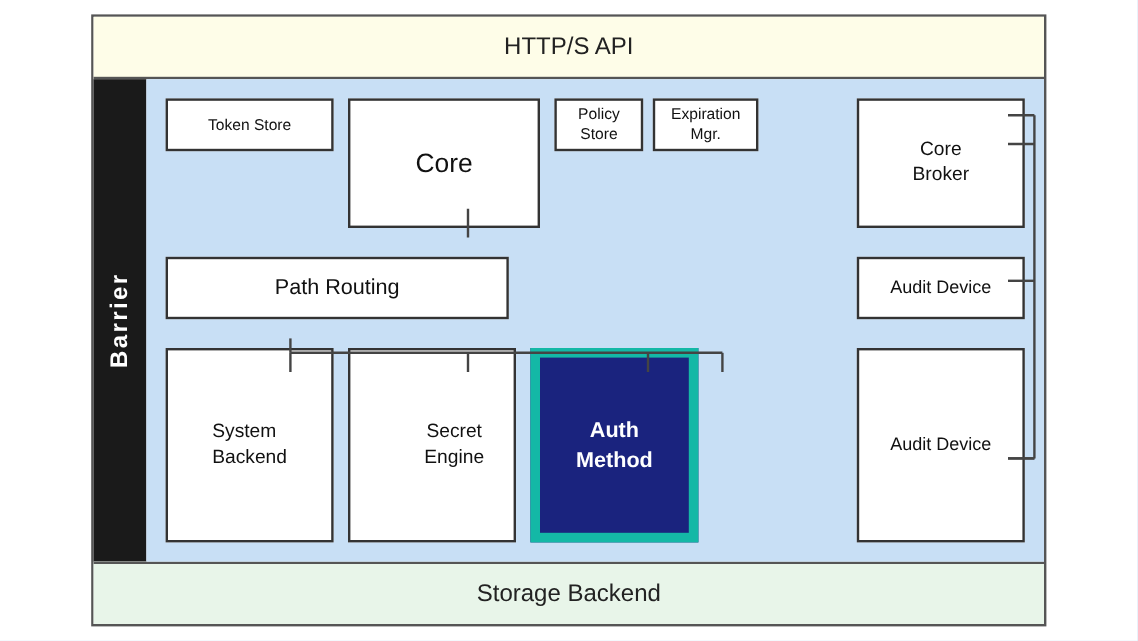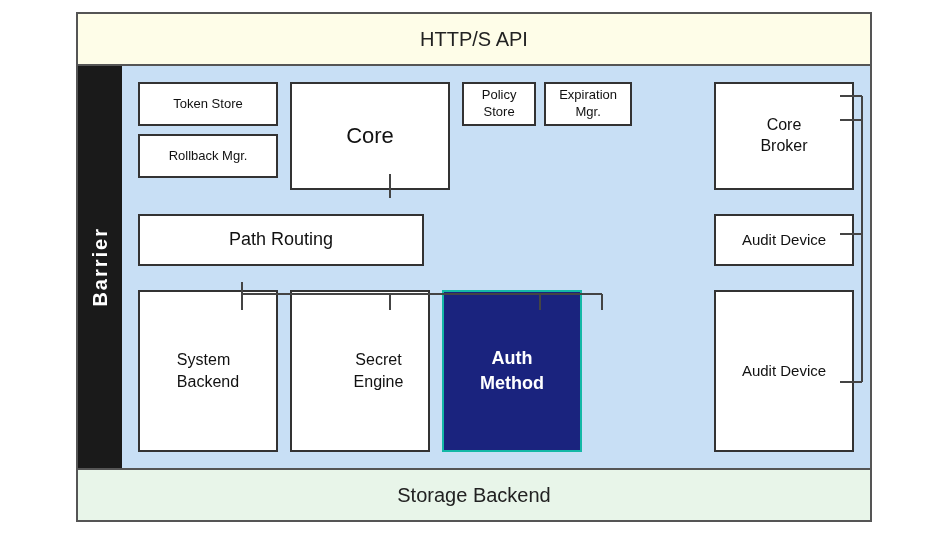--- a/index.html
+++ b/index.html
@@ -146,21 +146,21 @@
       line-height: 1.4;
       padding-left: 45px;
     }
 
     .box-auth {
       flex: 0 0 140px;
       background: #1a237e;
       color: #fff;
       font-size: 18px;
       font-weight: 700;
-      border: 2px solid #14b8a6;
+      border: 8px solid #14b8a6;
       line-height: 1.4;
     }
 
     .spacer-flex {
       flex: 1;
     }
 
     .box-audit-device-bottom {
       flex: 0 0 140px;
       font-size: 15px;
@@ -251,23 +251,20 @@
 
         <line x1="718" y1="54" x2="740" y2="54" stroke="#444" stroke-width="2"></line>
       </svg>
 
       <div class="row1">
 
         <div class="left-stack">
           <div class="box box-small">
             <span>Token Store</span>
           </div>
-          <div class="box box-small">
-            <span>Rollback Mgr.</span>
-          </div>
         </div>
 
         <div class="box box-core">
           <span>Core</span>
         </div>
 
         <div class="middle-stack">
           <div class="box box-small">
             <span>Policy Store</span>
           </div>

